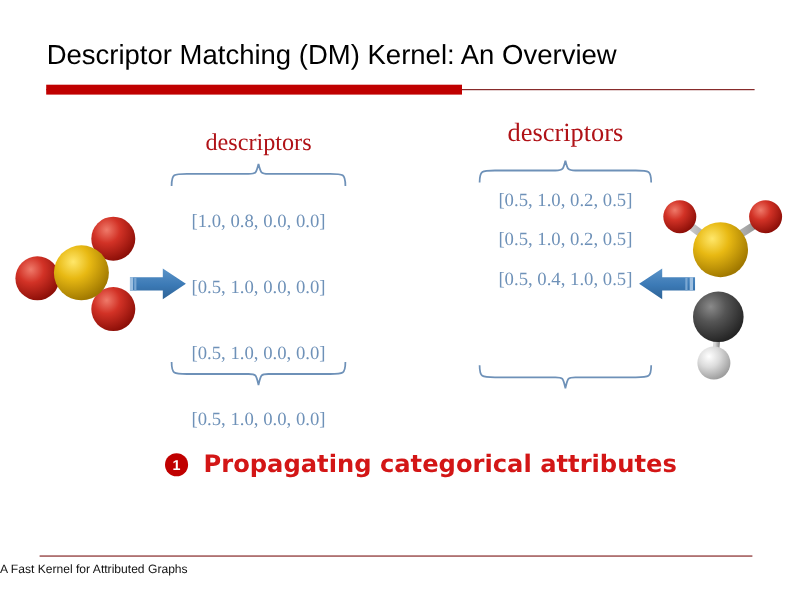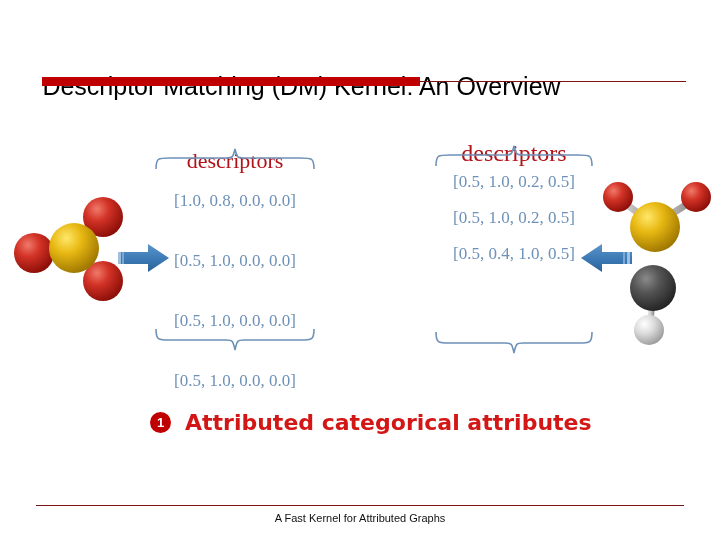--- a/index.html
+++ b/index.html
@@ -22,21 +22,20 @@
     left: 0;
     top: 36px;
     width: 603px;
     text-align: center;
     font-family: "Liberation Sans", sans-serif;
     font-size: 25px;
     font-weight: 400;
     color: #000000;
     letter-spacing: 0px;
     white-space: nowrap;
-    margin-top: 36px;
   }
 
   
   .title-rule-thin {
     position: absolute;
     left: 42px;
     top: 81px;
     width: 644px;
     height: 1px;
     background: #7b1515;
@@ -56,21 +55,20 @@
   }
   .panel-label {
     position: absolute;
     left: 0;
     top: 0;
     width: 100%;
     text-align: center;
     font-family: "Liberation Serif", serif;
     color: #b01217;
     white-space: nowrap;
-    margin-top: 32px;
   }
   #panel-left  { left: 152px; top: 116px; width: 166px; }
   #panel-right { left: 432px; top: 108px; width: 164px; }
 
   #panel-left .panel-label  { font-size: 22px; }
   #panel-right .panel-label { font-size: 24px; }
 
   .rows {
     position: absolute;
     left: 0;
@@ -154,21 +152,21 @@
     top: 505px;
     width: 648px;
     height: 1px;
     background: #7b1515;
   }
   .footer-text {
     position: absolute;
     left: 0;
     top: 512px;
     width: 720px;
-    text-align: center;
+    text-align: left;
     font-family: "Liberation Sans", sans-serif;
     font-size: 11px;
     color: #111111;
     white-space: nowrap;
   }
 </style>
 </head>
 <body>
 
 <div class="slide-title">Descriptor Matching (DM) Kernel: An Overview</div>
@@ -320,17 +318,17 @@
     <circle cx="18" cy="22" r="15" fill="url(#oxGrad2)"></circle>
     <circle cx="96" cy="22" r="15" fill="url(#oxGrad2)"></circle>
     <circle cx="55" cy="52" r="25" fill="url(#sGrad2)"></circle>
     <circle cx="53" cy="113" r="23" fill="url(#cGrad2)"></circle>
     <circle cx="49" cy="155" r="15" fill="url(#hGrad2)"></circle>
   </svg>
 </div>
 
 <div class="caption">
   <div class="caption-badge">1</div>
-  <div class="caption-text">Attributed categorical attributes</div>
+  <div class="caption-text">Propagating categorical attributes</div>
 </div>
 
 <div class="footer-rule"></div>
 <div class="footer-text">A Fast Kernel for Attributed Graphs</div>
 
 </body></html>

